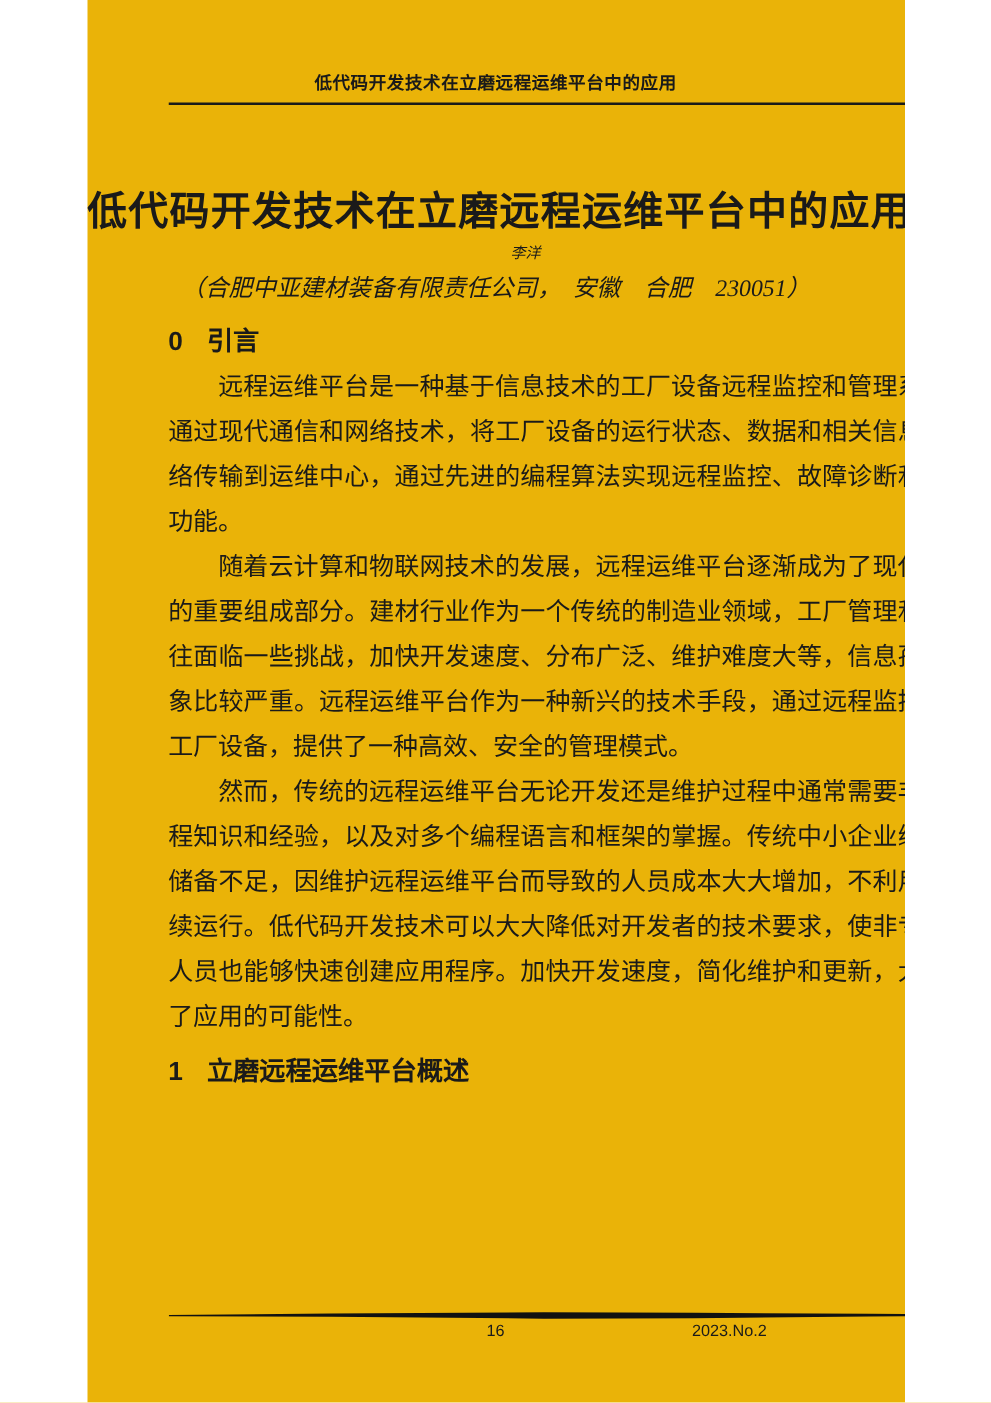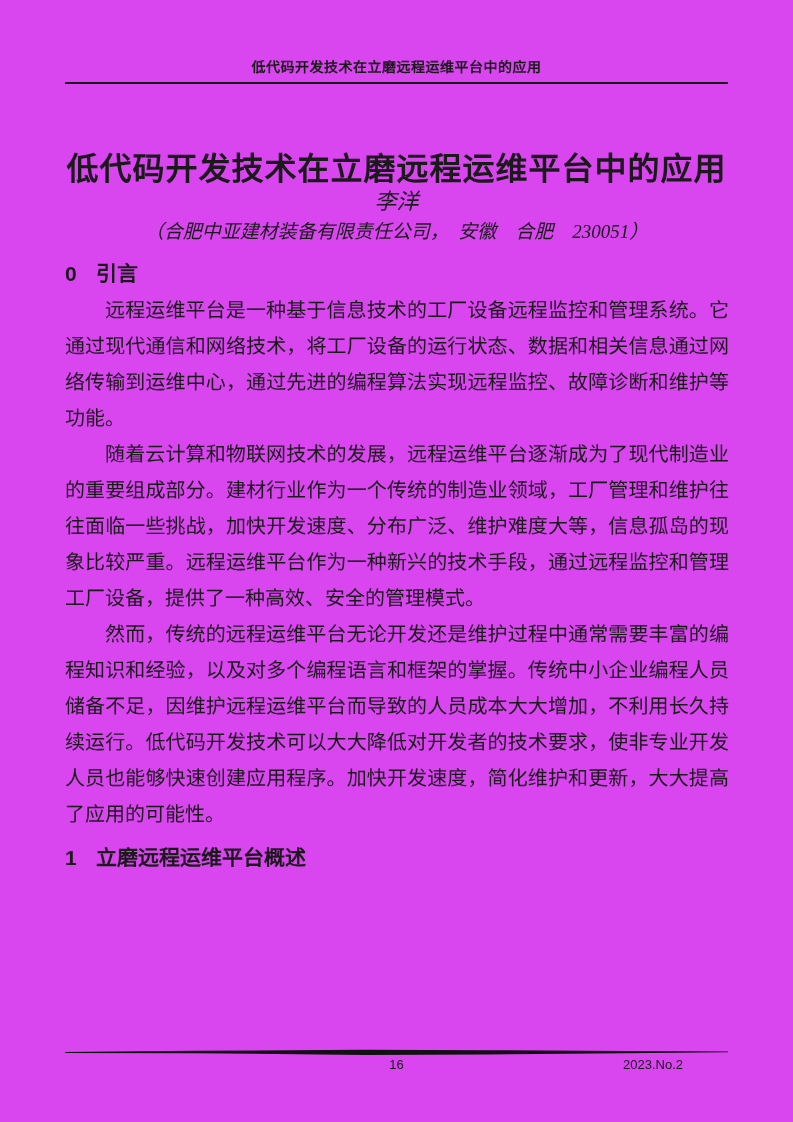--- a/index.html
+++ b/index.html
@@ -2,24 +2,24 @@
 <html lang="zh-CN"><head>
 <meta charset="utf-8">
 <style>
   html, body {
     margin: 0;
     padding: 0;
     background: #ffffff;
   }
   .page {
     position: relative;
-    width: 793px;
+    width: 654px;
     height: 1122px;
     margin: 0 auto;
-    background: #d946ef;
+    background: #eab308;
     color: #1a1a1a;
     font-family: "Liberation Serif", "DejaVu Serif", serif;
     overflow: hidden;
   }
 
   
   .running-head {
     position: absolute;
     top: 58px;
     left: 0;
@@ -52,23 +52,24 @@
     line-height: 42px;
     letter-spacing: 1px;
     white-space: nowrap;
   }
   .author-line {
     position: absolute;
     top: 190px;
     left: 0;
     width: 100%;
     text-align: center;
-    font-size: 22px;
+    font-size: 12px;
     line-height: 24px;
     font-style: italic;
+    padding-left: 24px;
   }
   .affiliation-line {
     position: absolute;
     top: 219px;
     left: 0;
     width: 100%;
     text-align: center;
     font-size: 19px;
     line-height: 26px;
     font-style: italic;

